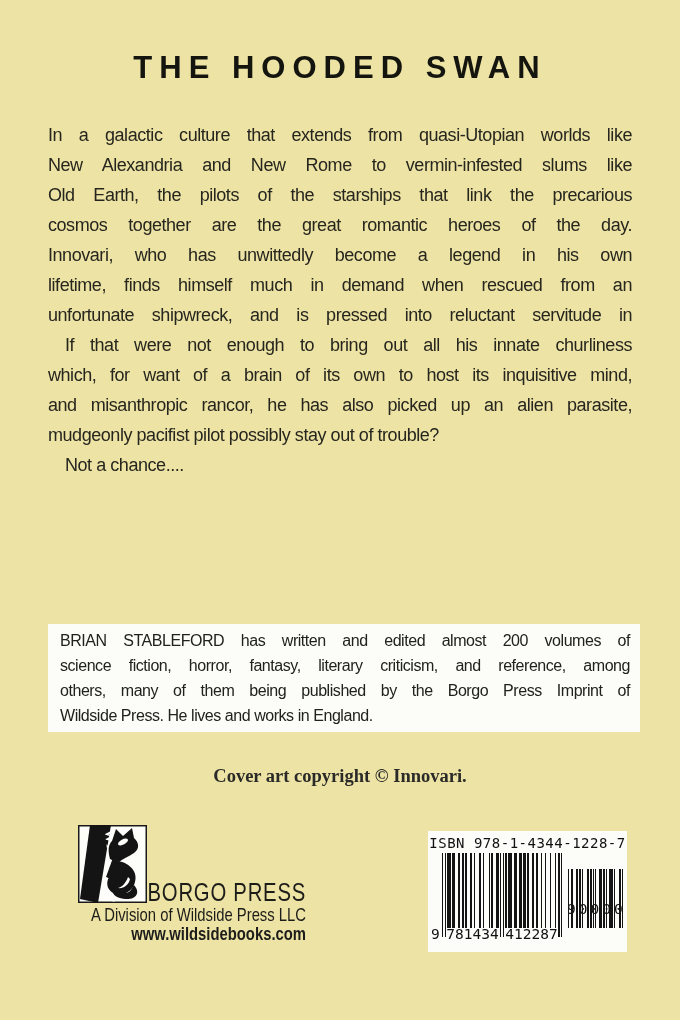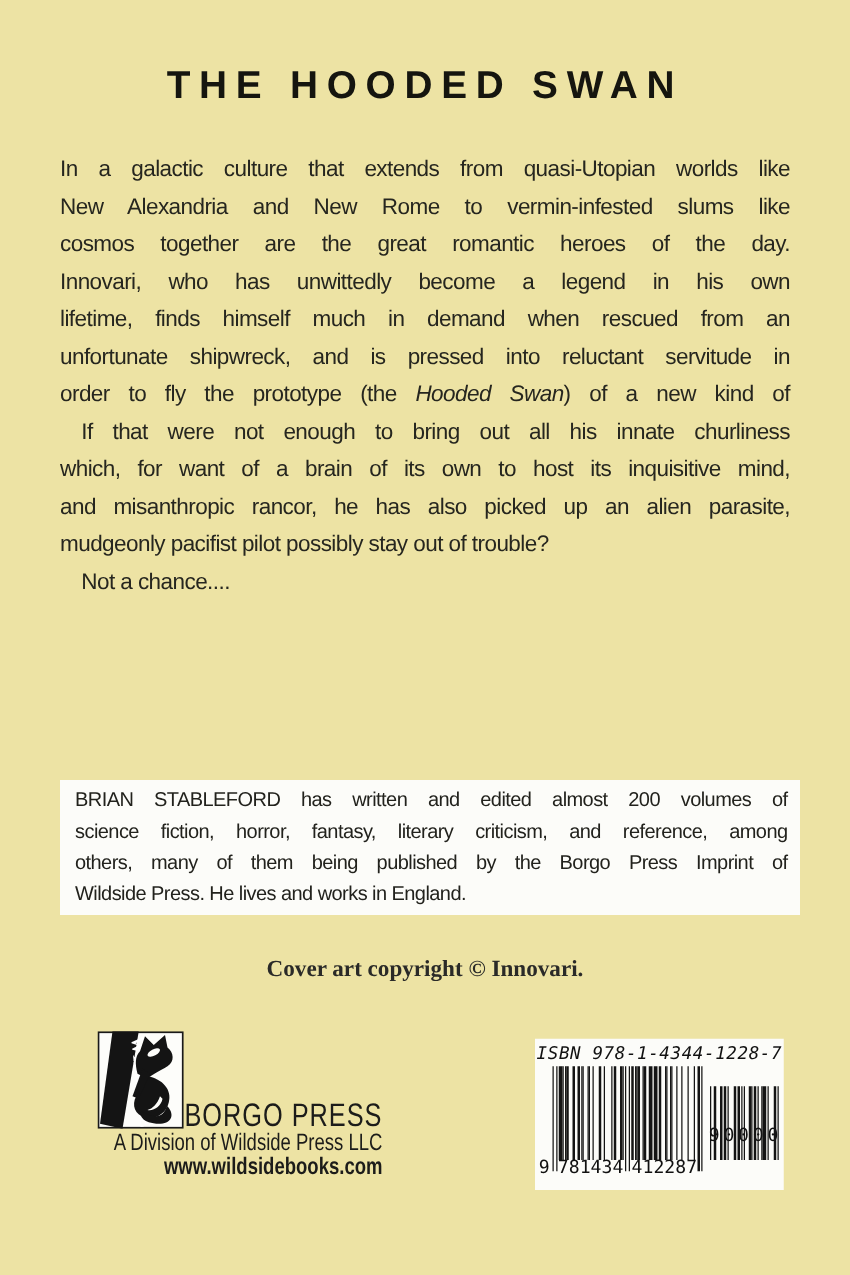--- a/index.html
+++ b/index.html
@@ -43,46 +43,46 @@
   }
   .pub-name{font-size:26px;line-height:28px;letter-spacing:1px;}
   .pub-division{font-size:19px;line-height:18px;}
   .pub-site{font-size:19px;line-height:19px;font-weight:bold;}
   
   .barcode-box{
     position:absolute;left:428px;top:831px;width:199px;height:121px;
     background:#fcfcf9;color:#111;
     font-family:"DejaVu Sans Mono",monospace;
   }
-  .isbn{position:absolute;top:4px;left:0;right:0;text-align:center;font-size:14px;letter-spacing:0.5px;font-style:italic;}
+  .isbn{position:absolute;top:4px;left:0;right:0;text-align:center;font-size:14px;letter-spacing:0.5px;}
   .barline{position:absolute;display:flex;align-items:flex-start;}
   .main-bars{left:14px;top:22px;width:120px;height:84px;}
   .supp-bars{left:139px;top:38px;width:56px;height:59px;}
   .m{flex:1 0 0;}
   .m.b{background:#141414;}
   .digits{position:absolute;top:95px;left:0;width:199px;height:20px;font-size:14.5px;}
   .digits span{position:absolute;top:0;}
   .d-lead{left:3px;}
   .d-g1{left:18px;width:53px;text-align:center;}
   .d-g2{left:77px;width:53px;text-align:center;}
   .supp-label{position:absolute;left:139px;top:22px;width:58px;text-align:center;font-size:14.5px;letter-spacing:3px;margin-top:48px;}
 </style>
 </head>
 <body>
 
 <div class="title">THE HOODED SWAN</div>
 
 <div class="synopsis" id="synopsis">
     <div class="line"><span>In a galactic culture that extends from quasi-Utopian worlds like</span></div>
     <div class="line"><span>New Alexandria and New Rome to vermin-infested slums like</span></div>
+    <div class="line"><span>Old Earth, the pilots of the starships that link the precarious</span></div>
     <div class="line"><span>cosmos together are the great romantic heroes of the day.</span></div>
     <div class="line"><span>Innovari, who has unwittedly become a legend in his own</span></div>
     <div class="line"><span>lifetime, finds himself much in demand when rescued from an</span></div>
     <div class="line"><span>unfortunate shipwreck, and is pressed into reluctant servitude in</span></div>
-    <div class="line"><span>order to fly the prototype (the </span><i>Hooded Swan</i><span>) of a new kind of</span></div>
     <div class="line indent"><span>If that were not enough to bring out all his innate churliness</span></div>
     <div class="line"><span>which, for want of a brain of its own to host its inquisitive mind,</span></div>
     <div class="line"><span>and misanthropic rancor, he has also picked up an alien parasite,</span></div>
     <div class="line last"><span>mudgeonly pacifist pilot possibly stay out of trouble?</span></div>
     <div class="line last indent"><span>Not a chance....</span></div>
   </div>
 
 <div class="bio-box" id="bio">
     <div class="line"><span>BRIAN STABLEFORD has written and edited almost 200 volumes of</span></div>
     <div class="line"><span>science fiction, horror, fantasy, literary criticism, and reference, among</span></div>

